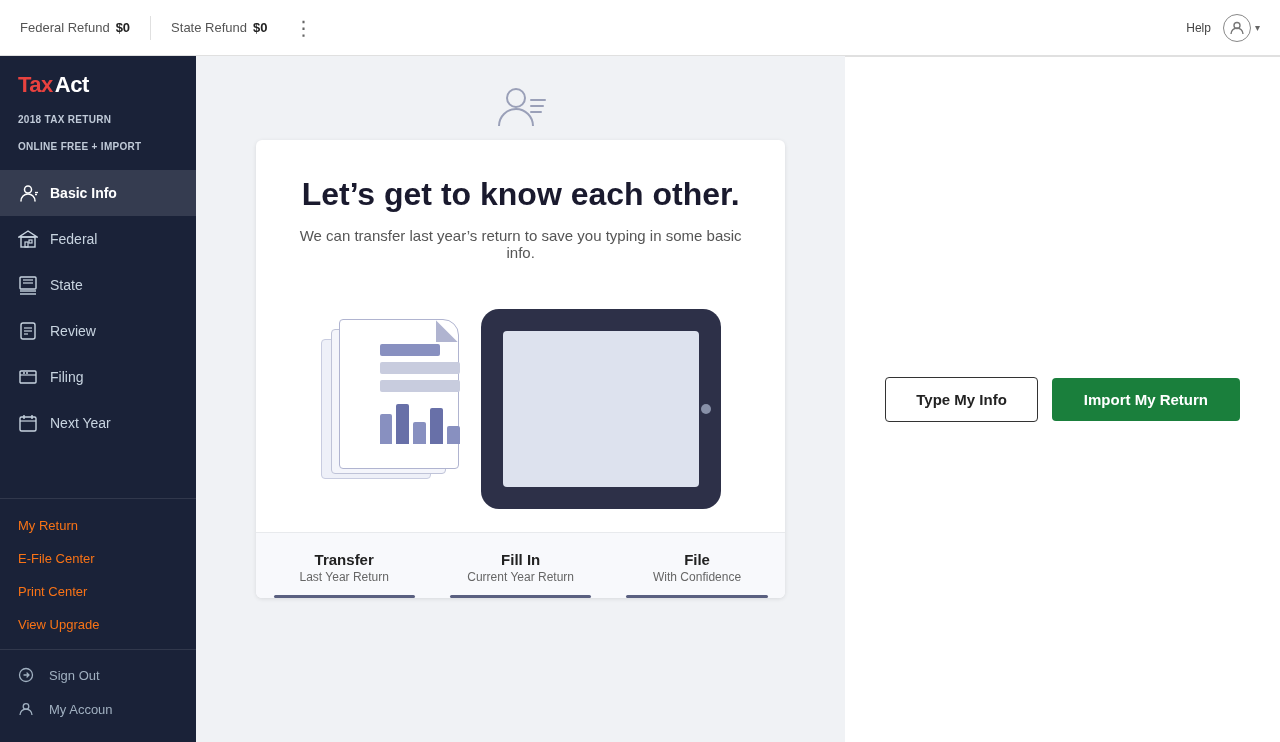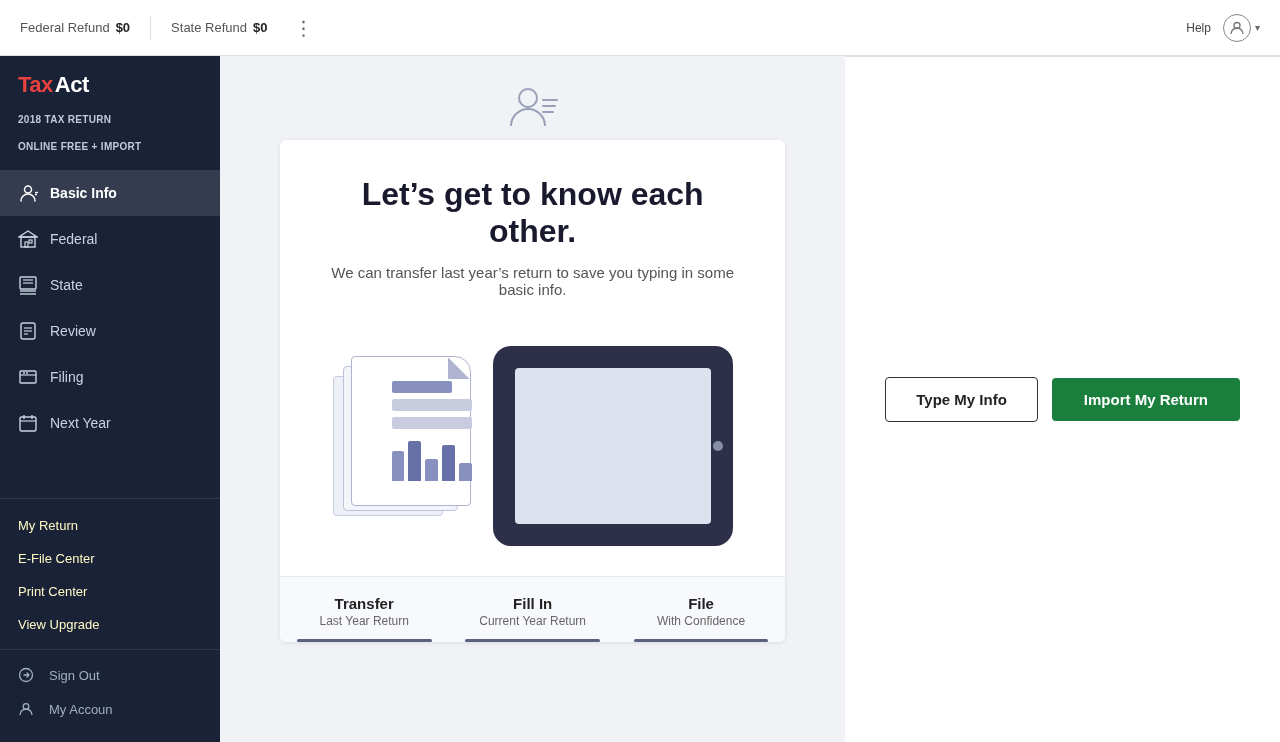--- a/index.html
+++ b/index.html
@@ -21,42 +21,42 @@
     .topbar-help { font-size: 12px; color: #444; cursor: pointer; }
     .topbar-user { display: flex; align-items: center; gap: 4px; cursor: pointer; }
     .topbar-user-icon { width: 28px; height: 28px; border-radius: 50%; border: 1.5px solid #888; display: flex; align-items: center; justify-content: center; }
     .topbar-user-chevron { font-size: 10px; color: #666; }
 
     
     .main { display: flex; flex: 1; overflow: hidden; }
 
     
     .sidebar {
-      width: 220px; background: #1a2238; color: #fff;
+      width: 196px; background: #1a2238; color: #fff;
       display: flex; flex-direction: column;
       flex-shrink: 0;
     }
     .sidebar-brand { padding: 16px 18px 14px; }
     .brand-logo { display: flex; align-items: center; gap: 2px; }
     .brand-tax { color: #e8423f; font-size: 22px; font-weight: 800; letter-spacing: -0.5px; }
     .brand-act { color: #fff; font-size: 22px; font-weight: 800; letter-spacing: -0.5px; }
     .brand-subtitle { font-size: 10px; color: #c0cad8; margin-top: 16px; font-weight: 600; letter-spacing: 0.3px; }
 
     .sidebar-nav { flex: 1; padding-top: 4px; }
     .nav-item {
       display: flex; align-items: center; gap: 12px;
       padding: 13px 18px; cursor: pointer; font-size: 14px; color: #c8d4e0;
       transition: background 0.15s;
     }
     .nav-item.active { background: rgba(255,255,255,0.12); color: #fff; font-weight: 600; }
     .nav-icon { width: 20px; height: 20px; flex-shrink: 0; }
 
     .sidebar-utilities { padding: 10px 0 8px; border-top: 1px solid rgba(255,255,255,0.1); margin-top: 10px; }
     .util-item {
-      padding: 9px 18px; font-size: 13px; color: #fef9c3; cursor: pointer;
+      padding: 9px 18px; font-size: 13px; color: #f97316; cursor: pointer;
     }
 
     .sidebar-bottom { padding: 8px 0 16px; border-top: 1px solid rgba(255,255,255,0.1); }
     .sidebar-bottom-item {
       display: flex; align-items: center; gap: 15px;
       padding: 9px 18px; font-size: 13px; color: #a0b0c0; cursor: pointer;
     }
 
     
     .content { flex: 1; display: flex; background: #f0f2f5; overflow: hidden; }
@@ -136,21 +136,21 @@
     }
     .tablet-button {
       position: absolute; right: 10px; top: 50%; transform: translateY(-50%);
       width: 10px; height: 10px; border-radius: 50%;
       background: #8890a8;
     }
 
     
     .steps-bar {
       display: flex; border-top: 1px solid #e8eaed;
-      margin-top: 20px;
+      margin-top: 13px;
       background: #f8f9fc;
     }
     .step-item {
       flex: 1; padding: 18px 10px 14px; text-align: center;
       position: relative;
     }
     .step-title { font-size: 15px; font-weight: 700; color: #222; }
     .step-sub { font-size: 12px; color: #666; margin-top: 2px; }
     .step-line {
       position: absolute; bottom: 0; left: 10%; right: 10%; height: 3px; background: #5a6080; border-radius: 2px;

